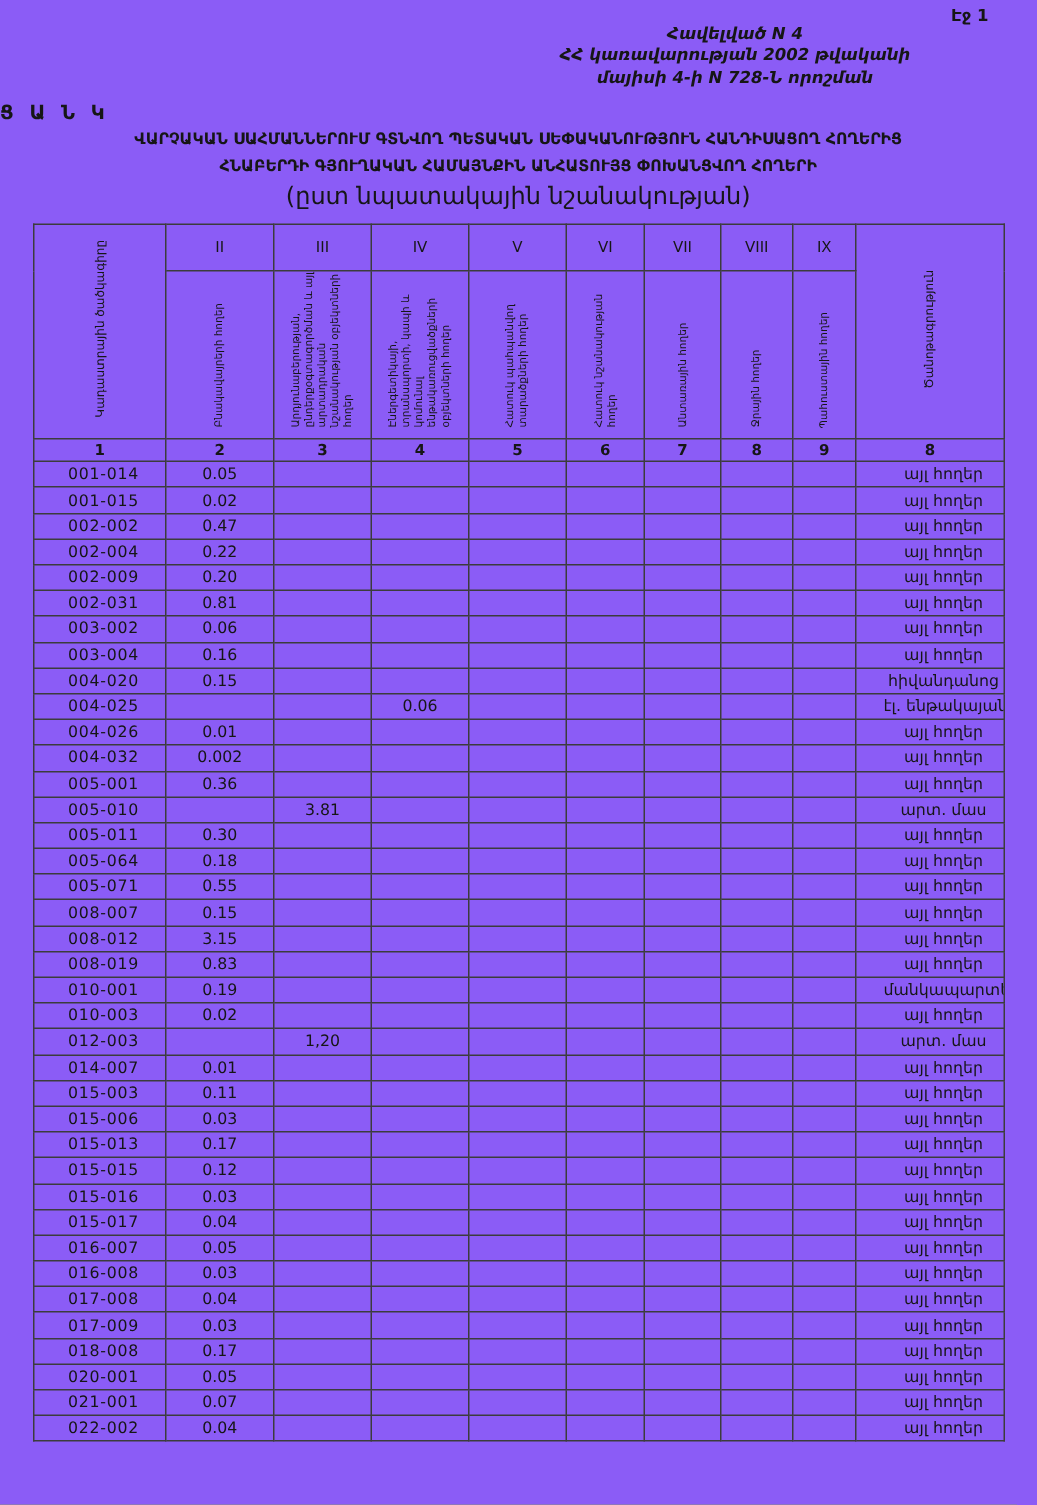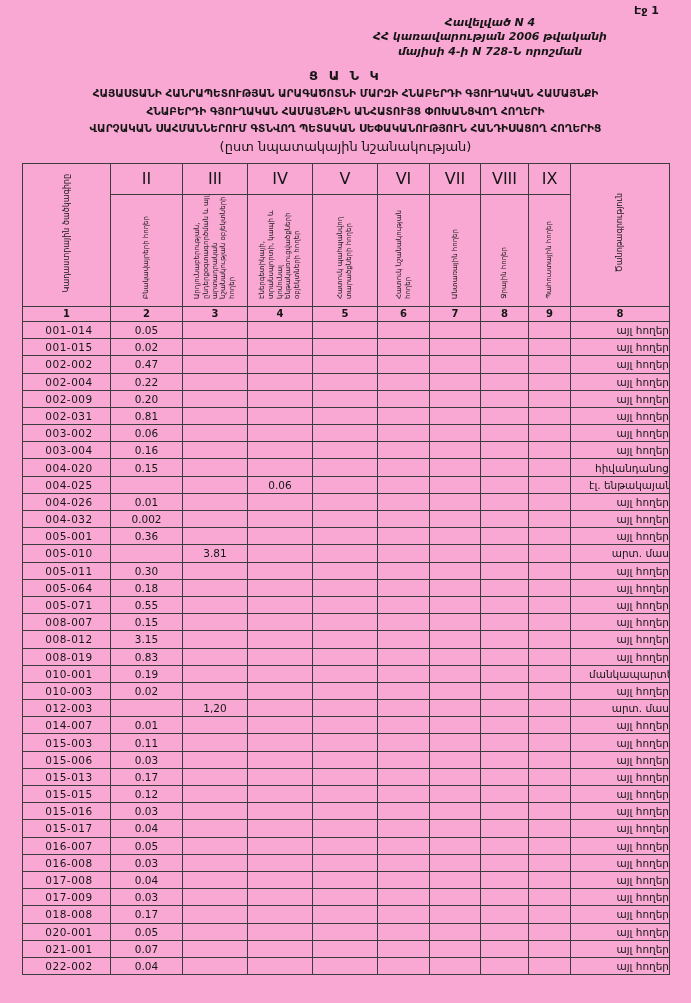--- a/index.html
+++ b/index.html
@@ -1,69 +1,68 @@
 <!DOCTYPE html>
 <html><head>
 <meta charset="utf-8">
 <style>
   * { box-sizing: border-box; }
   html,body { margin:0; padding:0; background:#8e8e8e; }
   .page {
     width:691px; height:1003px; margin:0 auto; position:relative;
-    background:#f9a8d4; color:#161616;
+    background:#8b5cf6; color:#161616;
     font-family:"DejaVu Sans", sans-serif;
     overflow:hidden;
   }
   .page-number { position:absolute; top:4px; right:32px; font-size:11px; font-weight:700; }
   .appendix {
     width:330px; margin:16px 36px 0 auto; text-align:center;
     font-size:11px; font-weight:700; line-height:1.3;font-style:italic;
   }
-  .doc-title { text-align:center; font-size:13px; font-weight:700; letter-spacing:3px; margin-top:9px; }
+  .doc-title { font-size:13px; font-weight:700; letter-spacing:3px; margin-top:9px; }
   .subtitle { text-align:center; font-size:10.5px; font-weight:700; line-height:1.4; margin-top:3px; padding:0 14px; }
-  .subnote { text-align:center; font-size:13px; margin-top:3px; }
+  .subnote { text-align:center; font-size:16px; margin-top:3px; }
 
   table.land-table {
     border-collapse:collapse; table-layout:fixed;
     margin:9px 0 0 22px; width:647px;
   }
   .land-table td { border:1px solid #3c3c3c; padding:0; overflow:hidden; }
-  td.roman { height:31px; text-align:center; font-size:16px; }
+  td.roman { height:31px; text-align:center; font-size:10px; }
   td.rot-cell { height:112px; vertical-align:bottom; text-align:center; padding-bottom:3px; }
   td.rot-span-cell { vertical-align:middle; text-align:center; }
   .vert {
     display:inline-block;
     writing-mode:vertical-rl; transform:rotate(180deg);
     font-size:7px; line-height:1.25; max-height:104px; text-align:left;
   }
   .vert-tall { font-size:8px; max-height:122px; }
   td.numcell { height:15px; text-align:center; font-size:10px; font-weight:700; }
   tbody.data td { height:17.2px; font-size:10.5px; }
   td.code { text-align:center; padding-left:5px; letter-spacing:0.5px; }
   td.val  { text-align:center; }
-  td.note { text-align:right; padding-left:18px; font-size:9.8px; white-space:nowrap; }
+  td.note { text-align:center; padding-left:18px; font-size:9.8px; white-space:nowrap; }
 </style>
 </head>
 <body>
 
 <div class="page">
 
   <div class="page-number">Էջ 1</div>
 
   <div class="appendix">
     <div>Հավելված N 4</div>
-    <div>ՀՀ կառավարության 2006 թվականի</div>
+    <div>ՀՀ կառավարության 2002 թվականի</div>
     <div>մայիսի 4-ի N 728-Ն որոշման</div>
   </div>
 
   <div class="doc-title">Ց Ա Ն Կ</div>
 
-  <div class="subtitle">ՀԱՅԱՍՏԱՆԻ ՀԱՆՐԱՊԵՏՈՒԹՅԱՆ ԱՐԱԳԱԾՈՏՆԻ ՄԱՐԶԻ ՀՆԱԲԵՐԴԻ ԳՅՈՒՂԱԿԱՆ ՀԱՄԱՅՆՔԻ</div>
+  <div class="subtitle">ՎԱՐՉԱԿԱՆ ՍԱՀՄԱՆՆԵՐՈՒՄ ԳՏՆՎՈՂ ՊԵՏԱԿԱՆ ՍԵՓԱԿԱՆՈՒԹՅՈՒՆ ՀԱՆԴԻՍԱՑՈՂ ՀՈՂԵՐԻՑ</div>
   <div class="subtitle">ՀՆԱԲԵՐԴԻ ԳՅՈՒՂԱԿԱՆ ՀԱՄԱՅՆՔԻՆ ԱՆՀԱՏՈՒՅՑ ՓՈԽԱՆՑՎՈՂ ՀՈՂԵՐԻ</div>
-  <div class="subtitle">ՎԱՐՉԱԿԱՆ ՍԱՀՄԱՆՆԵՐՈՒՄ ԳՏՆՎՈՂ ՊԵՏԱԿԱՆ ՍԵՓԱԿԱՆՈՒԹՅՈՒՆ ՀԱՆԴԻՍԱՑՈՂ ՀՈՂԵՐԻՑ</div>
   <div class="subnote">(ըստ նպատակային նշանակության)</div>
 
   <table class="land-table">
     <colgroup>
       <col style="width:88px">
         <col style="width:72px">
         <col style="width:65px">
       <col style="width:65px">
         <col style="width:65px">
         <col style="width:52px">

